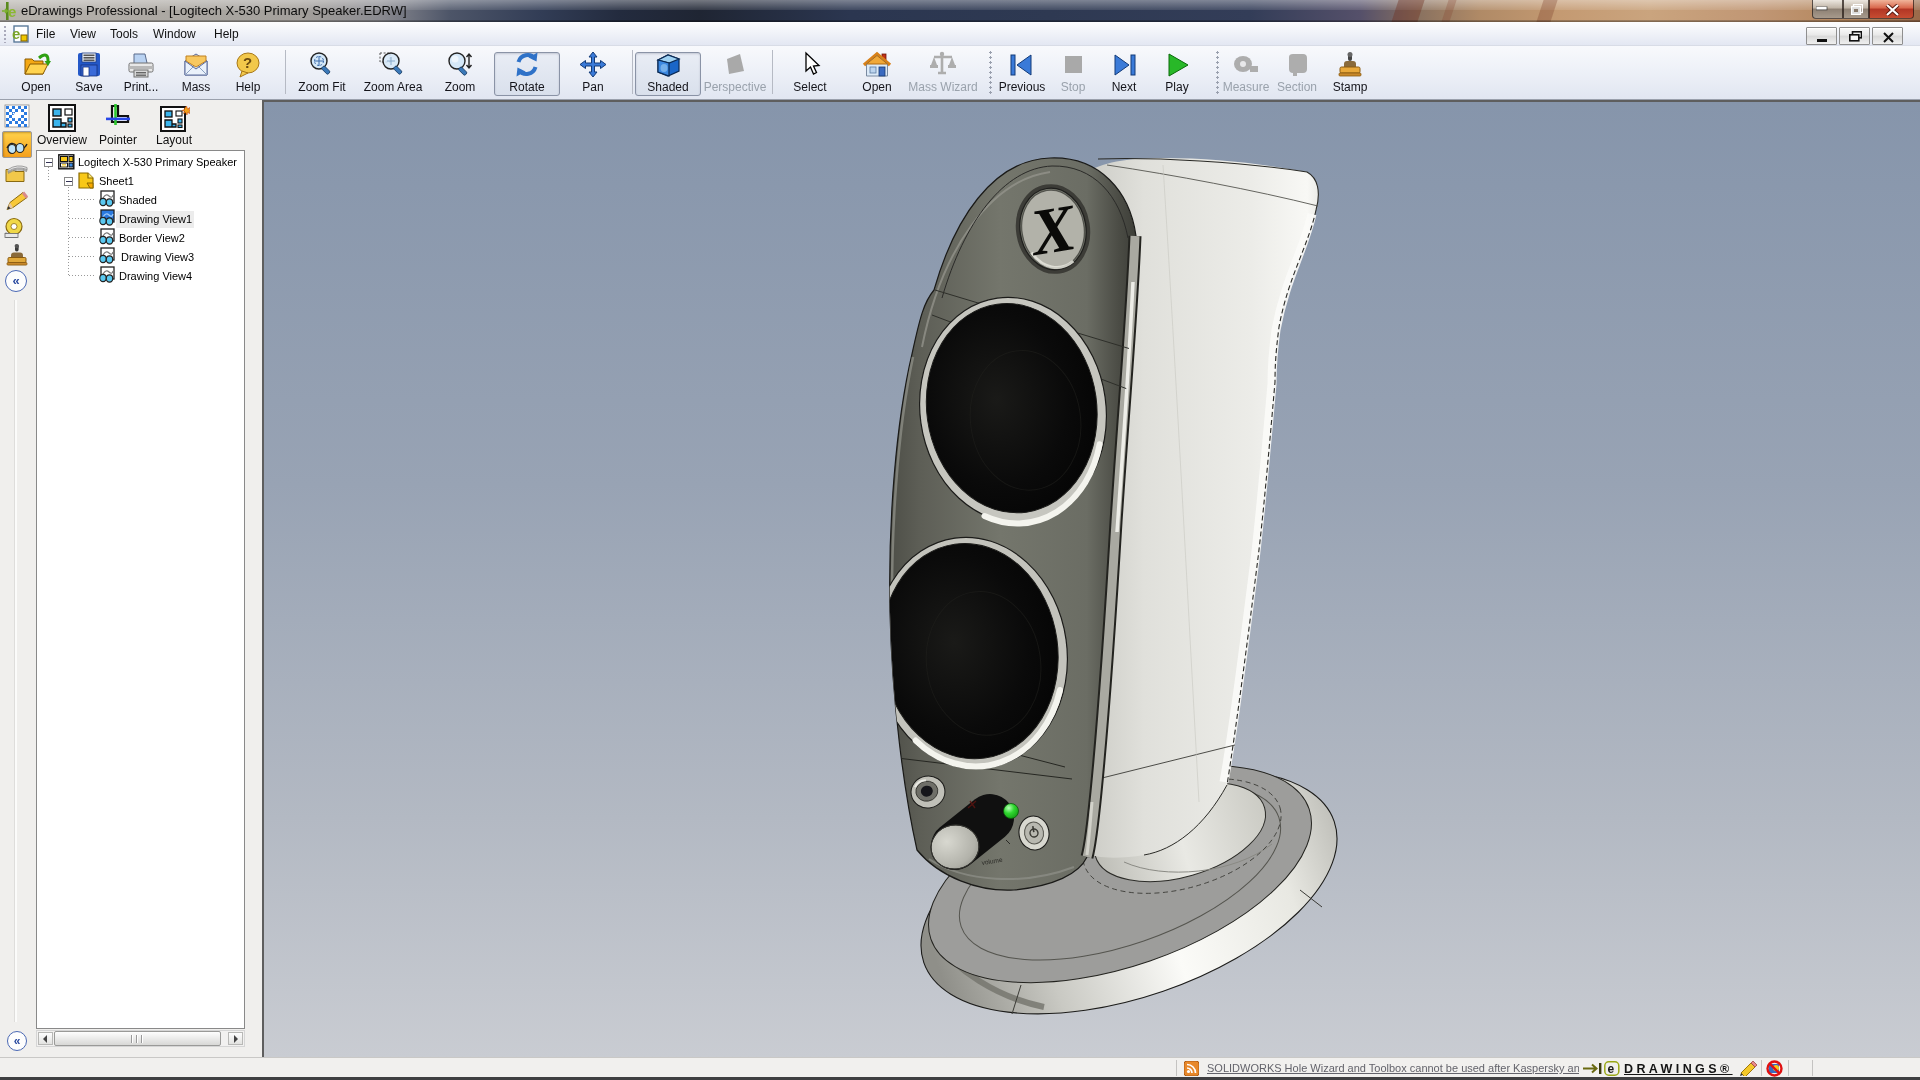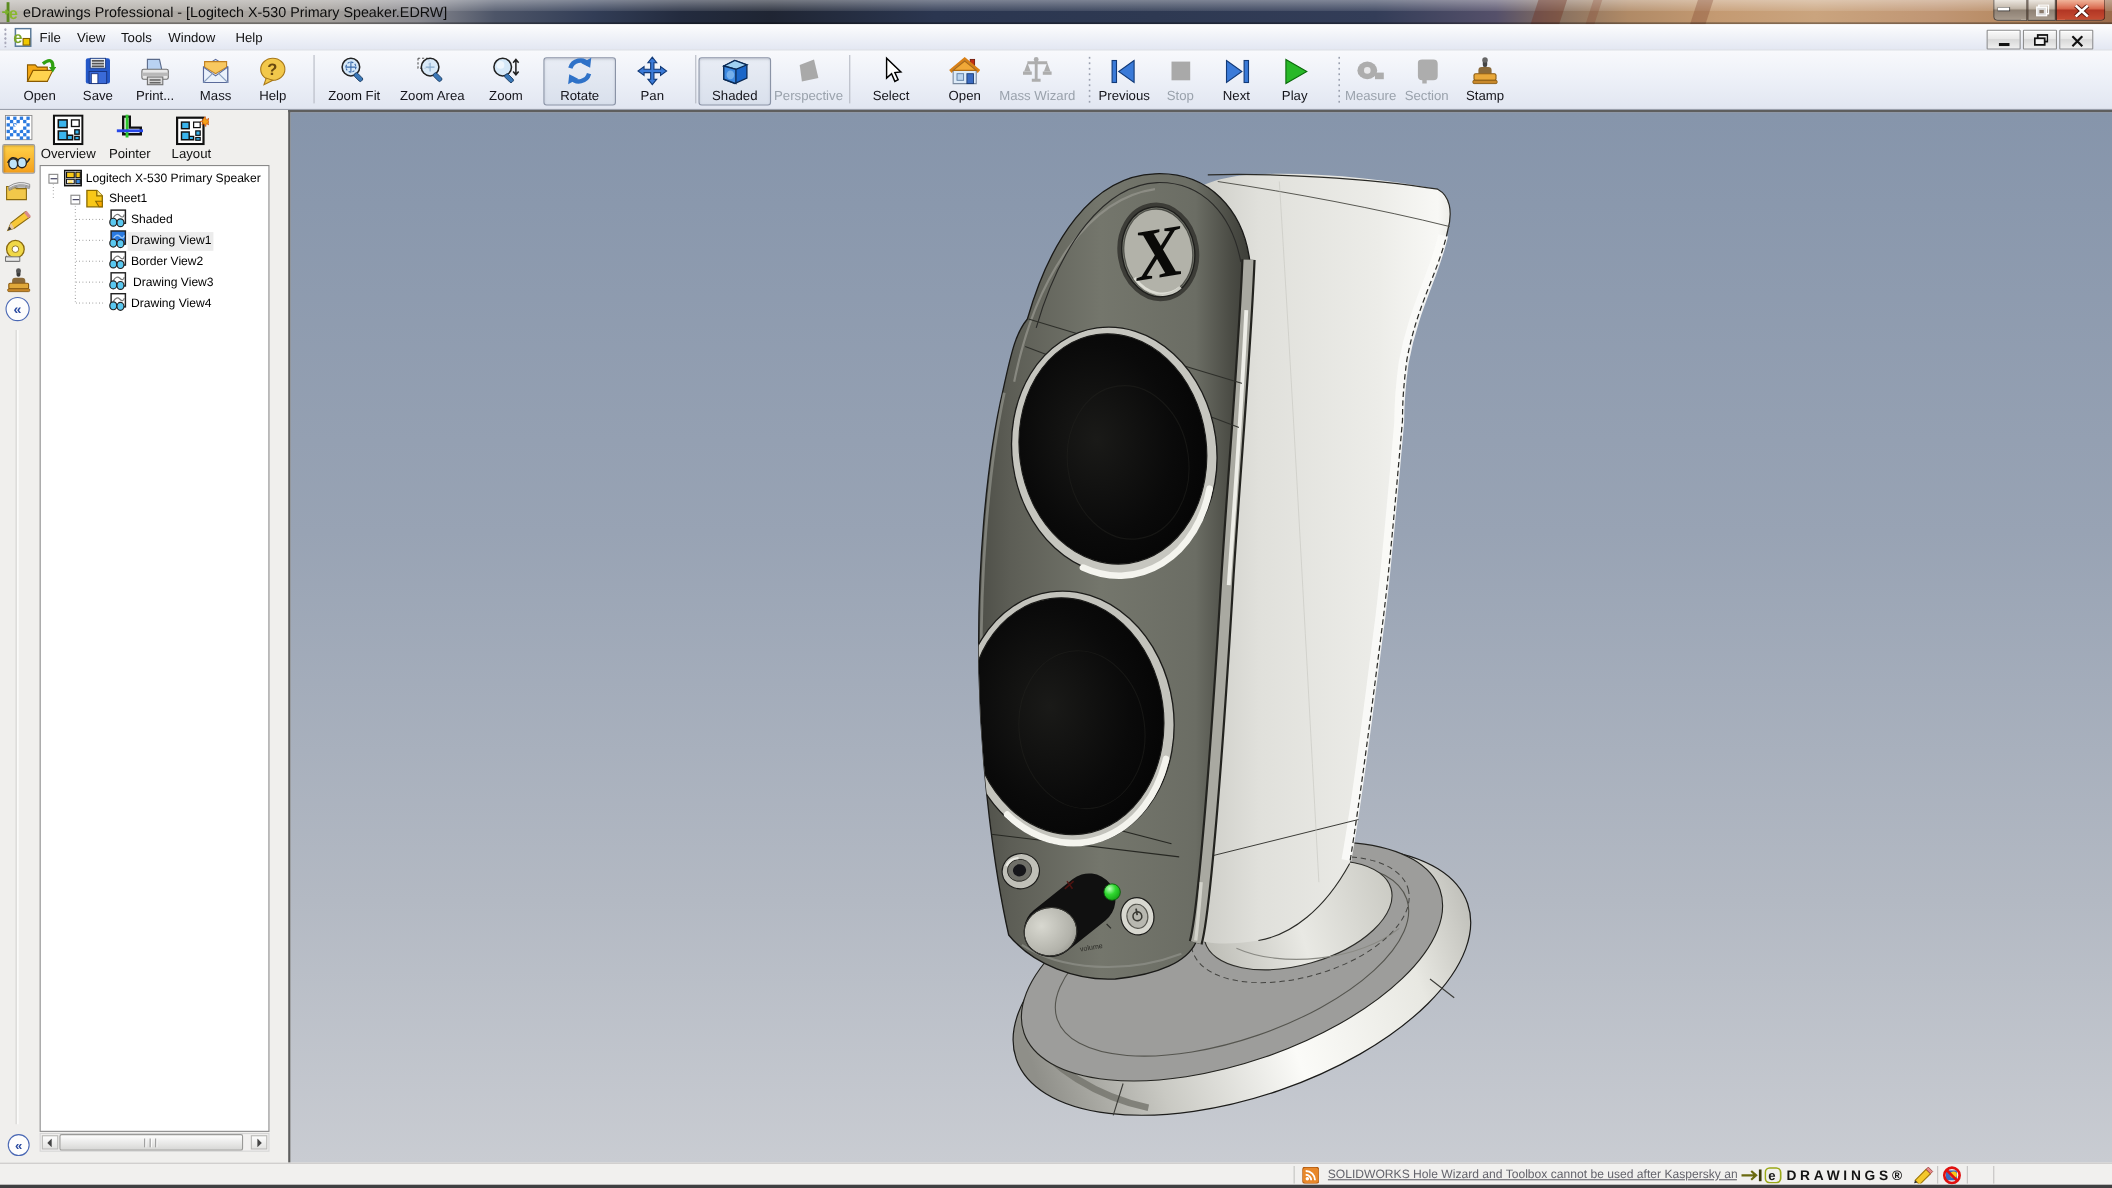--- a/index.html
+++ b/index.html
@@ -692,21 +692,21 @@
     </svg>
     <span class="abs" style="left:1207px;top:4px;font-size:11px;color:#63636b;text-decoration:underline;width:372px;overflow:hidden;white-space:nowrap;display:inline-block;">SOLIDWORKS Hole Wizard and Toolbox cannot be used after Kaspersky an...</span>
     <svg class="abs" style="left:1583px;top:5px" width="20" height="11" viewBox="0 0 20 11">
       <path d="M0 5.5 L13 5.5 M9 1.5 L13.5 5.5 L9 9.5" fill="none" stroke="#6a6a10" stroke-width="2"></path>
       <rect x="16" y="0" width="2.4" height="11" fill="#3a3a0a"></rect>
     </svg>
     <svg class="abs" style="left:1604px;top:3px" width="16" height="15" viewBox="0 0 16 15">
       <rect x="0.8" y="0.8" width="14" height="13.4" rx="4" fill="none" stroke="#9aa818" stroke-width="1.5"></rect>
       <text x="3.5" y="11.5" font-size="12" font-weight="bold" fill="#1a1a1a" font-family="Liberation Sans">e</text>
     </svg>
-    <span class="abs" style="left:1624px;top:4px;font-size:12.5px;font-weight:bold;letter-spacing:3.4px;color:#141414;">DRAWINGS®</span>
+    <span class="abs" style="left:1624px;top:4px;font-size:12.5px;font-weight:bold;letter-spacing:3.4px;color:#141414;text-decoration:underline;">DRAWINGS®</span>
     <svg class="abs" style="left:1738px;top:2px" width="20" height="16" viewBox="0 0 20 16">
       <path d="M3 13 L13 3 L17 7 L7 17 Z" fill="#f4c82a" stroke="#a07808" stroke-width="1"></path>
       <path d="M13 3 L15 1 L19 5 L17 7 Z" fill="#e88a8a" stroke="#a04848" stroke-width="0.8"></path>
       <path d="M3 13 L2 16 L5 15 Z" fill="#333"></path>
     </svg>
     <div class="ssep" style="left:1761px"></div>
     <svg class="abs" style="left:1766px;top:2px" width="17" height="17" viewBox="0 0 17 17">
       <rect x="3" y="4" width="10" height="9" fill="#3a6ac0"></rect>
       <circle cx="10" cy="8" r="3" fill="#f8c818"></circle>
       <circle cx="8.5" cy="8.5" r="7" fill="none" stroke="#e01010" stroke-width="2.4"></circle>

